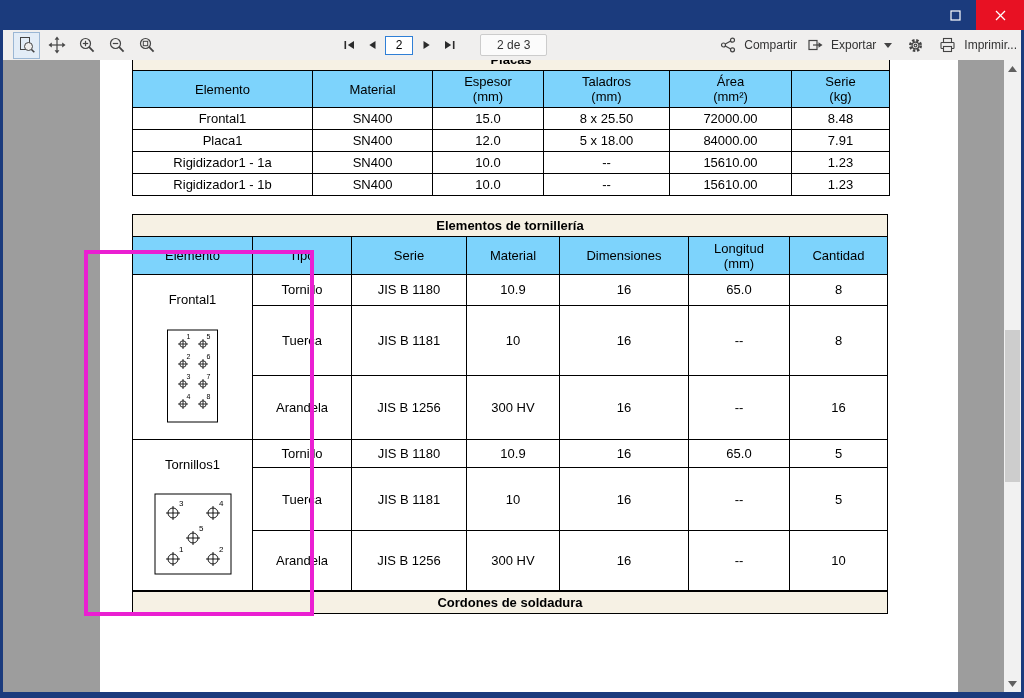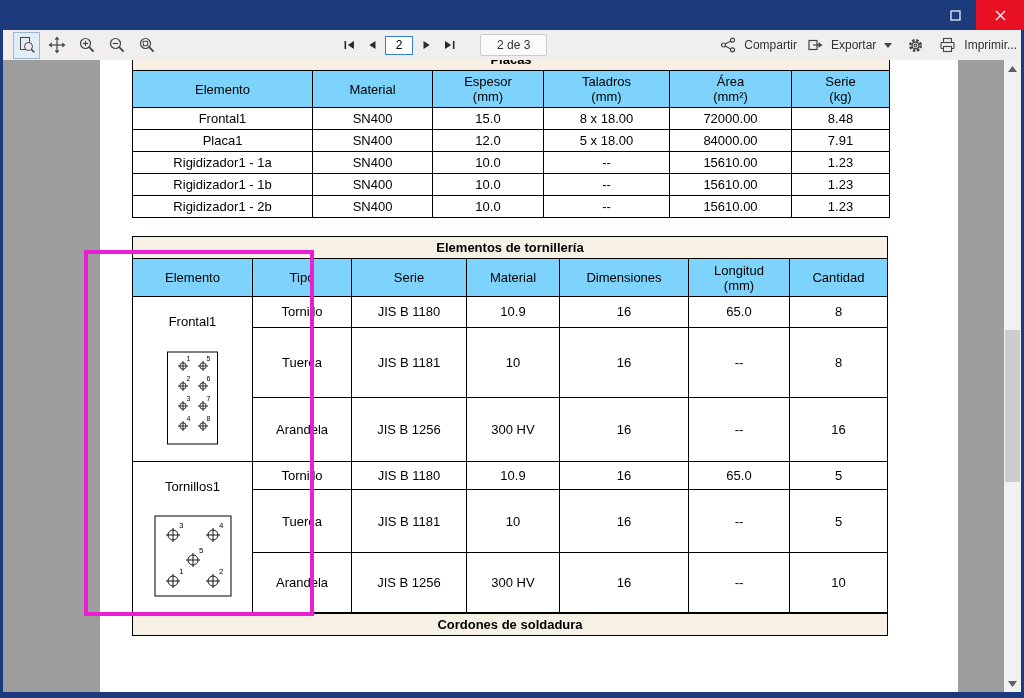--- a/index.html
+++ b/index.html
@@ -210,21 +210,21 @@
 (mm²)</th>
               <th>Serie
 (kg)</th>
             </tr>
           </thead>
           <tbody>
               <tr>
                 <td>Frontal1</td>
                 <td>SN400</td>
                 <td>15.0</td>
-                <td>8 x 18.00</td>
+                <td>8 x 25.50</td>
                 <td>72000.00</td>
                 <td>8.48</td>
               </tr>
               <tr>
                 <td>Placa1</td>
                 <td>SN400</td>
                 <td>12.0</td>
                 <td>5 x 18.00</td>
                 <td>84000.00</td>
                 <td>7.91</td>
@@ -232,28 +232,20 @@
               <tr>
                 <td>Rigidizador1 - 1a</td>
                 <td>SN400</td>
                 <td>10.0</td>
                 <td>--</td>
                 <td>15610.00</td>
                 <td>1.23</td>
               </tr>
               <tr>
                 <td>Rigidizador1 - 1b</td>
-                <td>SN400</td>
-                <td>10.0</td>
-                <td>--</td>
-                <td>15610.00</td>
-                <td>1.23</td>
-              </tr>
-              <tr>
-                <td>Rigidizador1 - 2b</td>
                 <td>SN400</td>
                 <td>10.0</td>
                 <td>--</td>
                 <td>15610.00</td>
                 <td>1.23</td>
               </tr>
             </tbody>
         </table>
 
         <table class="t-torn">

